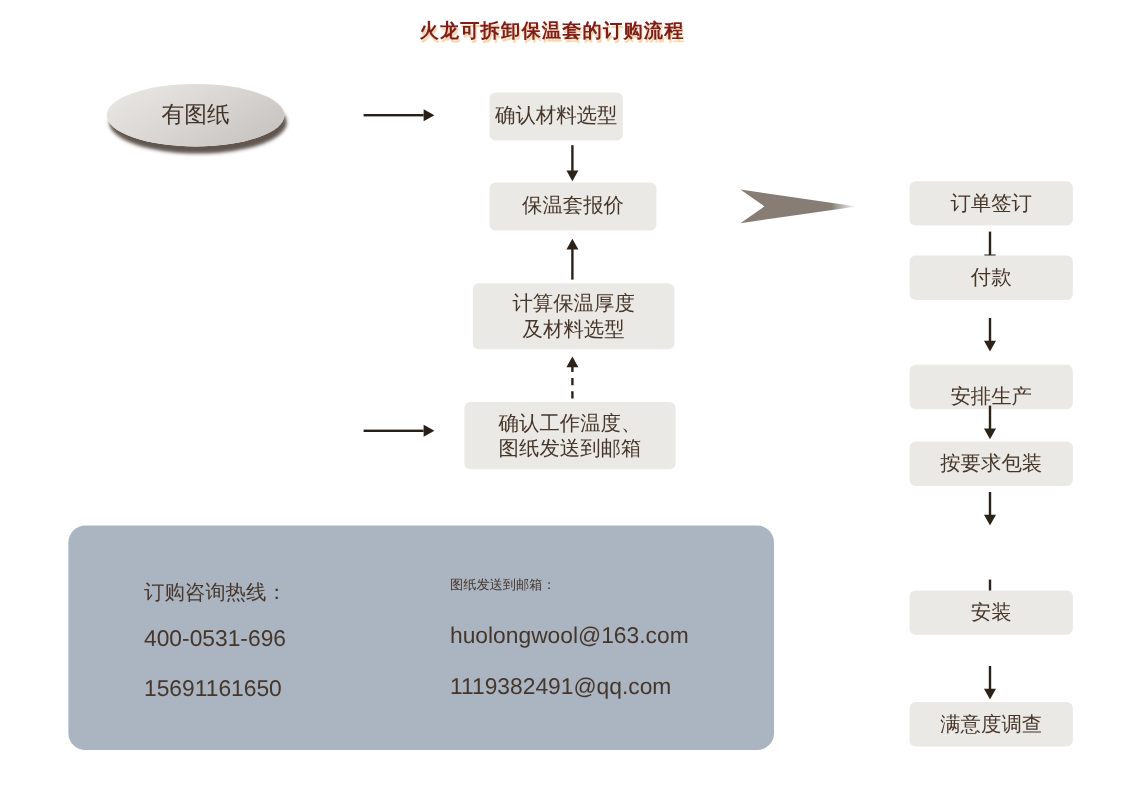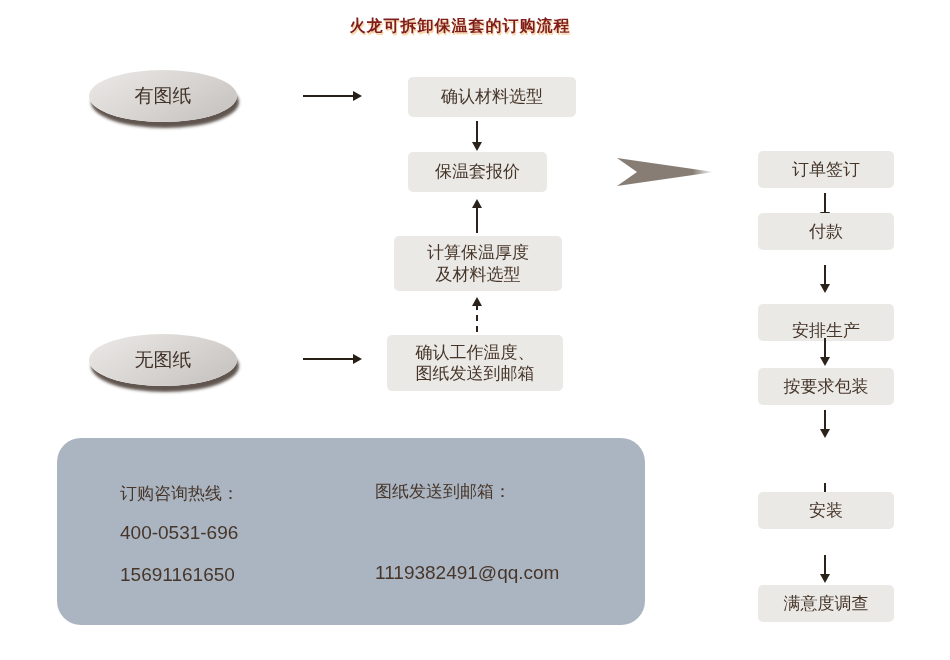--- a/index.html
+++ b/index.html
@@ -53,21 +53,21 @@
   
   .fbox {
     position:absolute;
     background:#ebe9e6;
     border-radius:5px;
     display:flex; flex-direction:column;
     align-items:center; justify-content:center;
     font-size:17px; color:#46362a;
     line-height:1.25; text-align:center;
   }
-  .m1 { left:408px; top:77px;  width:168px; height:40px; }
+  .m1 { left:408px; top:77px;  width:111px; height:40px; }
   .m2 { left:408px; top:152px; width:139px; height:40px; }
   .m3 { left:394px; top:236px; width:168px; height:55px; }
   .m4 { left:387px; top:335px; width:176px; height:56px;align-items:center; }
 
   .r  { left:758px; width:136px; height:37px; }
   .r1 { top:151px; } .r2 { top:213px; } .r3 { top:304px;justify-content:flex-end; }
   .r4 { top:368px; } .r5 { top:440px; } .r6 { top:492px; }
   .r7 { top:585px; }
 
   
@@ -100,42 +100,39 @@
   .va-r4 { top:410px; } .va-r5 { top:483px; } .va-r6 { top:555px; }
 
   
   .big-arrow { position:absolute; left:614px; top:153px; }
 
   
   .contact-panel {
     position:absolute; left:57px; top:438px;
     width:588px; height:187px;
     background:#abb5c2;
-    border-radius:24px;
+    border-radius:14px;
   }
   .contact-panel .t { position:absolute; color:#46362a; white-space:nowrap; }
   .hotline-label { left:63px;  top:44px;  font-size:17px; }
   .phone-1       { left:63px;  top:84px;  font-size:19px; }
   .phone-2       { left:63px;  top:126px; font-size:19px; }
-  .email-label   { left:318px; top:42px;  font-size:17px; }
+  .email-label   { left:318px; top:42px;  font-size:11px; }
   .email-1       { left:318px; top:82px;  font-size:19px; }
   .email-2       { left:318px; top:124px; font-size:19px; }
 </style>
 </head>
 <body>
 
 <div class="stage">
 
   <div class="page-title">火龙可拆卸保温套的订购流程</div>
 
   <div class="ellipse e1">
     <span>有图纸</span>
-  </div>
-  <div class="ellipse e2">
-    <span>无图纸</span>
   </div>
 
   <div class="harrow h1"></div>
   <div class="harrow h2"></div>
 
   <div class="fbox m1">
     <div>确认材料选型</div>
     <div></div>
   </div>
   <div class="varrow down va-m1"></div>
@@ -197,16 +194,17 @@
 
   <div class="fbox r r7">
     <div>满意度调查</div>
   </div>
 
   <div class="contact-panel">
     <div class="t hotline-label">订购咨询热线：</div>
     <div class="t phone-1">400-0531-696</div>
     <div class="t phone-2">15691161650</div>
     <div class="t email-label">图纸发送到邮箱：</div>
+    <div class="t email-1">huolongwool@163.com</div>
     <div class="t email-2">1119382491@qq.com</div>
   </div>
 
 </div>
 
 </body></html>

